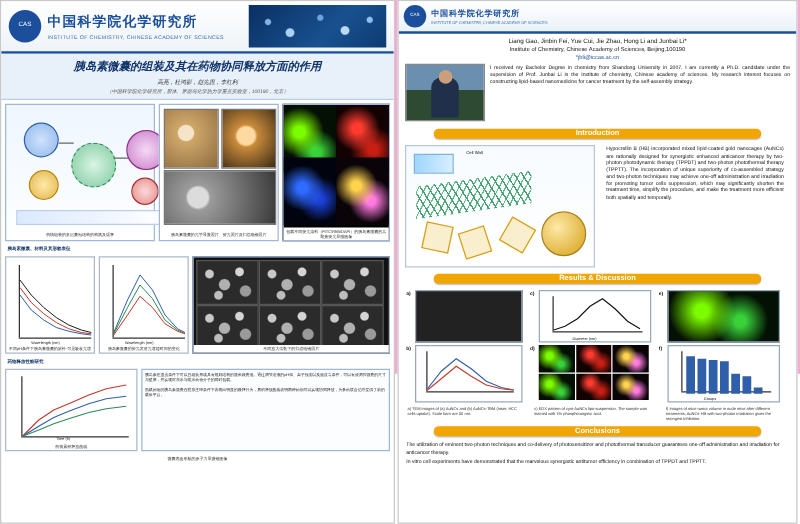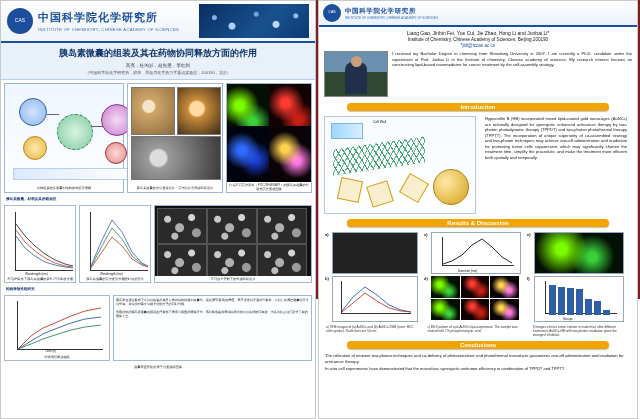--- a/index.html
+++ b/index.html
@@ -1,35 +1,35 @@
 <!DOCTYPE html>
 <html><head>
 <meta charset="utf-8">
 <style>
   html,body{margin:0;padding:0;}
   body{width:640px;height:419px;background:#ffffff;font-family:"Liberation Sans",sans-serif;overflow:hidden;}
-  .page{position:relative;width:640px;height:299px;display:flex;gap:2px;background:#7f1d1d;}
+  .page{position:relative;width:640px;height:299px;display:flex;gap:2px;background:#f9a8d4;}
   .poster{position:relative;background:#ffffff;overflow:hidden;}
   .left{width:316px;height:419px;border:1px solid #c9c9c9;box-sizing:border-box;}
   .right{width:320px;height:419px;border:1px solid #c9c9c9;box-sizing:border-box;}
 
   
   .l-header{height:42px;background:linear-gradient(180deg,#ffffff 0%,#eef3f8 100%);border-bottom:2px solid #1b4f9c;display:flex;align-items:center;padding:3px 6px;box-sizing:border-box;}
   .cas-logo{width:26px;height:26px;border-radius:50%;background:#1b4f9c;color:#fff;font-size:5px;display:flex;align-items:center;justify-content:center;text-align:center;line-height:1.05;flex:0 0 auto;}
   .l-head-txt{margin-left:5px;}
   .l-cn-title{font-size:11px;font-weight:bold;color:#1b4f9c;letter-spacing:1px;}
   .l-en-title{font-size:4.2px;color:#3a6fb0;letter-spacing:.3px;margin-top:2px;}
   .l-headimg{margin-left:auto;width:110px;height:34px;background:
       radial-gradient(circle at 14% 40%,#7fb2e5 0 2px,transparent 3px),
       radial-gradient(circle at 30% 65%,#a9d0f5 0 3px,transparent 4px),
       radial-gradient(circle at 52% 30%,#6fa3dc 0 2px,transparent 3px),
       radial-gradient(circle at 70% 60%,#bcd9f7 0 3px,transparent 4px),
       radial-gradient(circle at 88% 35%,#8cc0ee 0 2px,transparent 3px),
       linear-gradient(135deg,#0b2f63,#18518f 60%,#0d3a72);}
-  .l-title-bar{background:#e8f0fa;border-bottom:1px solid #b9cee8;padding:4px 6px;}
+  .l-title-bar{background:#e8f0fa;border-bottom:1px solid #b9cee8;padding:4px 6px;font-style:italic;}
   .l-title{font-size:9px;font-weight:bold;color:#12356b;text-align:center;}
   .l-authors{font-size:4.6px;color:#333;text-align:center;margin-top:3px;}
   .l-affil{font-size:4px;color:#555;text-align:center;margin-top:2px;}
 
   .l-body{padding:3px;display:flex;flex-direction:column;gap:3px;}
   .l-row{display:flex;gap:3px;}
   .panel{border:1px solid #9fb8d8;background:#fbfdff;box-sizing:border-box;position:relative;}
   .cap{font-size:3.2px;color:#333;padding:1px 2px;line-height:1.25;}
 
   .scheme{height:110px;flex:1;background:linear-gradient(180deg,#eef6ff,#ffffff);}

